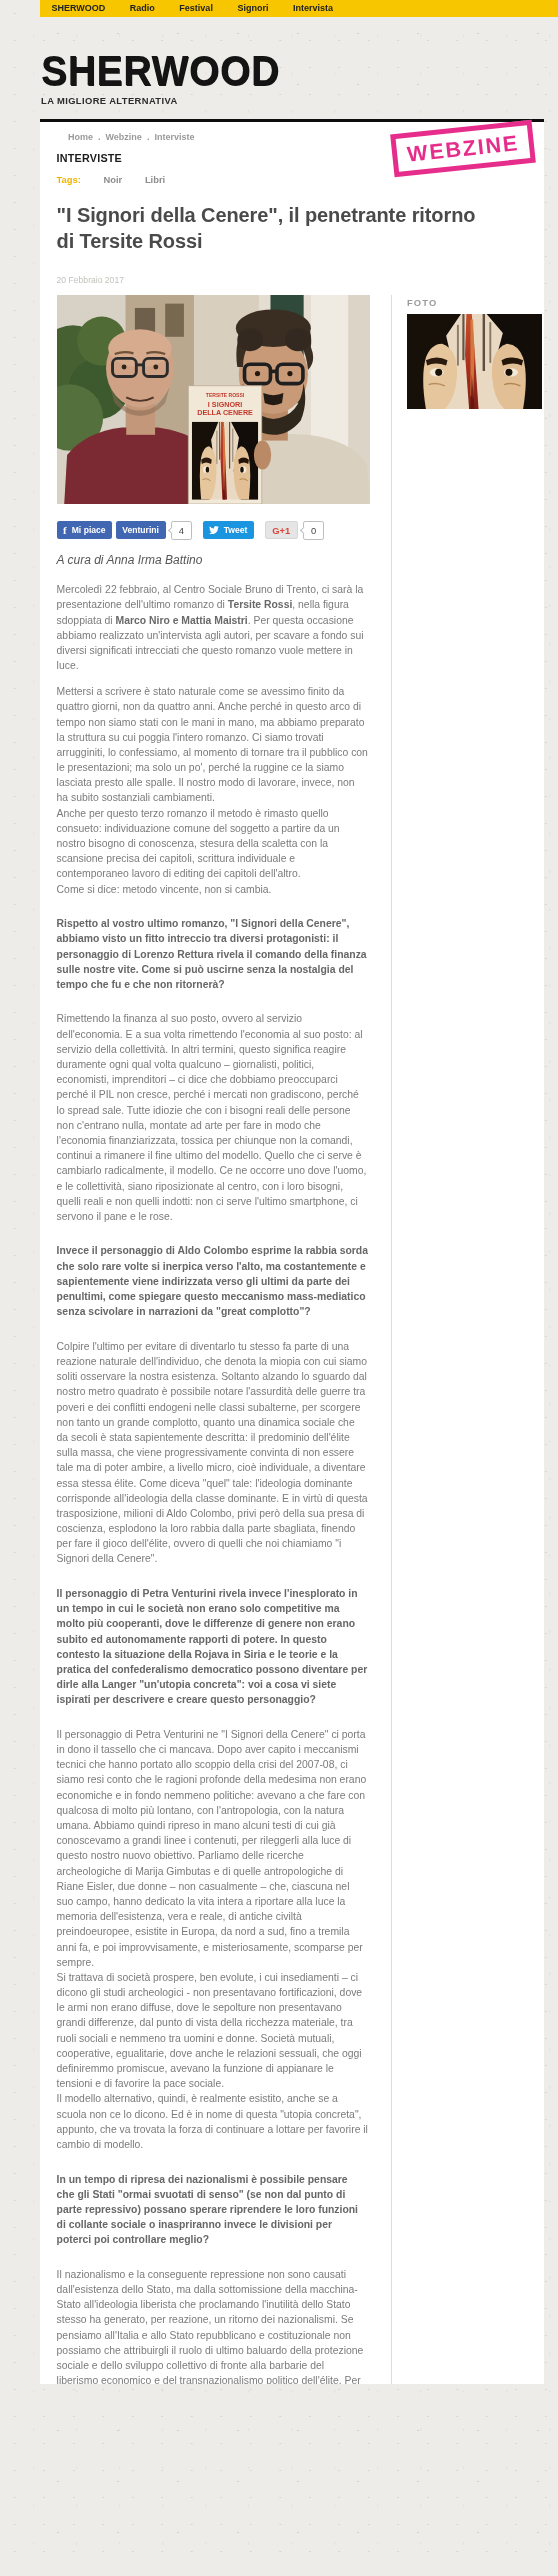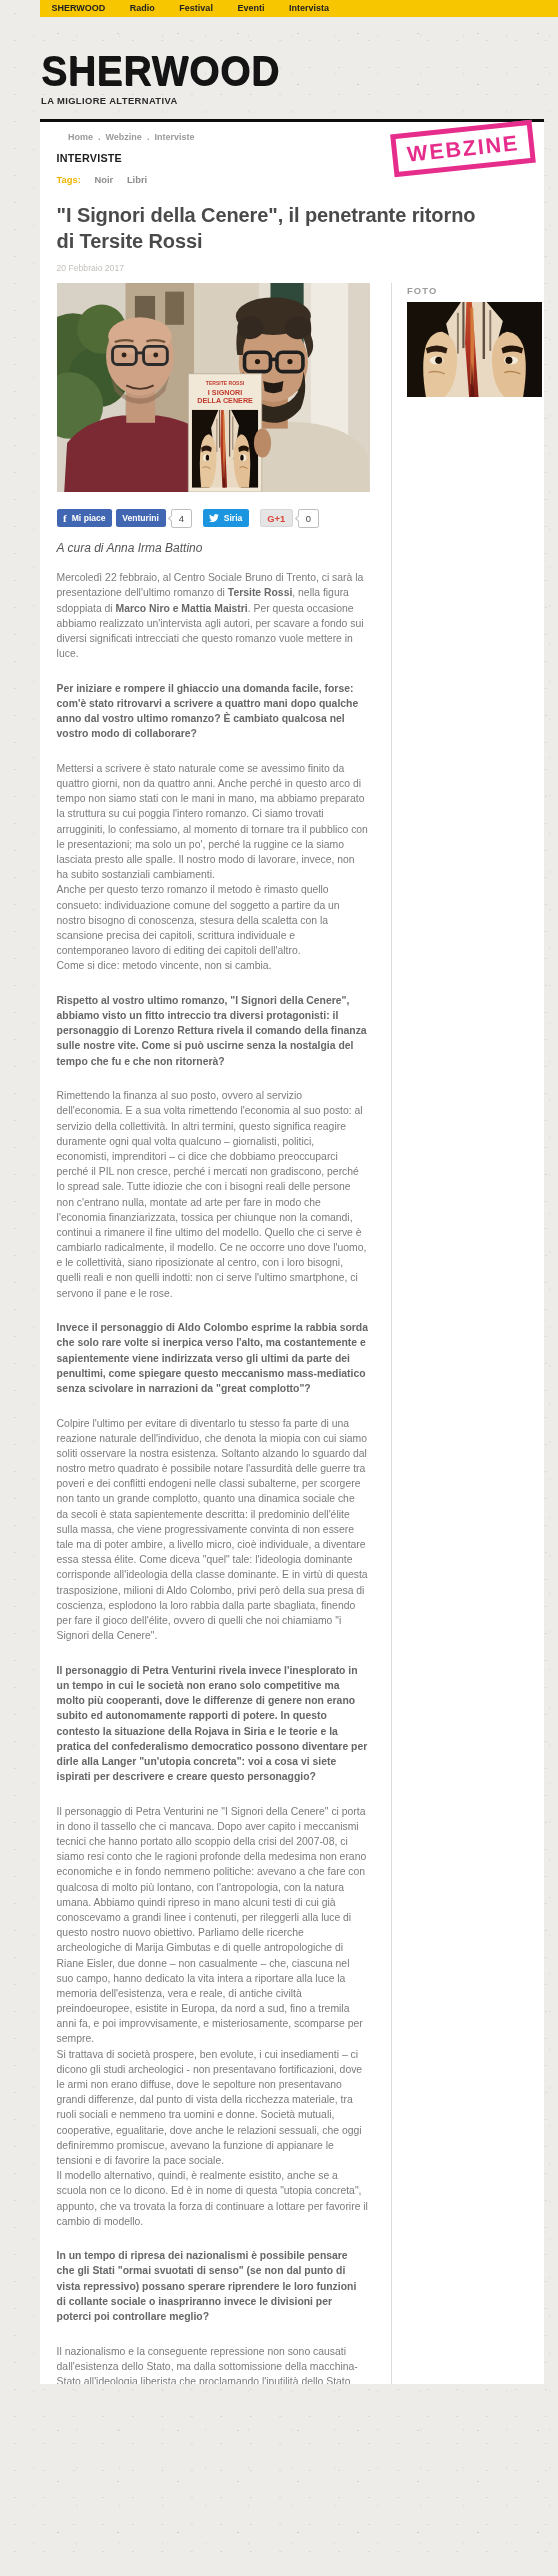--- a/index.html
+++ b/index.html
@@ -38,26 +38,26 @@
     border:5px solid #e62d8c;color:#e62d8c;font-weight:800;font-size:21.6px;
     letter-spacing:1.8px;padding:3.6px 10px;background:rgba(255,255,255,.55);
     font-family:"Liberation Sans",sans-serif}
 
   .crumbs{padding-left:28px;font-size:9px;color:#9a9a9a;font-weight:700}
   .crumbs .crumb{cursor:pointer}
   .crumb-sep{margin:0 5px;color:#9a9a9a}
   .section-label{padding-left:16.6px;margin-top:10.8px;font-size:10.8px;font-weight:800;color:#1b1b1b;letter-spacing:0.2px}
   .tags{padding-left:16.6px;margin-top:10px;font-size:9.4px;font-weight:700}
   .tags-label{color:#f0b400}
-  .tag{color:#8d8d8d;margin-left:11px;cursor:pointer}
+  .tag{color:#8d8d8d;margin-left:20px;cursor:pointer}
 
   .title{padding-left:16.6px;margin-top:18px;width:436px;font-size:20px;font-weight:700;
     color:#4a4a4a;line-height:1.27;letter-spacing:-0.1px}
   .subtitle{padding-left:16.6px;margin-top:7.2px;font-size:12px;color:#4f4f4f}
-  .date{padding-left:16.6px;margin-top:9px;font-size:8.6px;color:#c4c1bb}
+  .date{padding-left:16.6px;margin-top:21px;font-size:8.6px;color:#c4c1bb}
 
   
   .columns{display:flex;margin-top:9.4px;align-items:stretch}
   .main-col{width:352px;box-sizing:border-box;padding:0 23px 43px 16.6px;border-right:0.7px solid #dcdcdc}
   .side-col{flex:1;box-sizing:border-box;padding:2.2px 0 0 15px}
 
   .photo{width:313px;height:209px;display:block;background:#cfc6b8}
 
   
   .social{margin-top:17.3px;display:flex;align-items:center}
@@ -119,21 +119,21 @@
     </symbol>
   </defs>
 </svg>
 
 <div class="page">
 
   <div class="topbar">
     <span class="navitem brand">SHERWOOD</span>
     <span class="navitem">Radio</span>
     <span class="navitem">Festival</span>
-    <span class="navitem">Eventi</span>
+    <span class="navitem">Signori</span>
     <span class="navitem">Intervista</span>
   </div>
 
   <div class="masthead">
     <div class="logo">SHERWOOD</div>
     <div class="tagline">LA MIGLIORE ALTERNATIVA</div>
   </div>
 
   <div class="rule"></div>
 
@@ -228,45 +228,44 @@
             <span>Mi piace</span>
           </button>
           <button class="sbtn fb">
             <span>Venturini</span>
           </button>
           <span class="count">4</span>
           <button class="sbtn tweet">
             <svg width="10" height="8.6" viewBox="0 0 14 12">
                 <path fill="#fff" d="M13.8 1.4c-.5.2-1 .4-1.6.5A2.8 2.8 0 0 0 13.4.3c-.5.3-1.1.6-1.8.7A2.8 2.8 0 0 0 6.8 3c0 .2 0 .4.1.6A7.9 7.9 0 0 1 1.1.7a2.8 2.8 0 0 0 .9 3.7c-.5 0-.9-.1-1.3-.3v.1c0 1.3 1 2.5 2.2 2.7a2.8 2.8 0 0 1-1.2.1 2.8 2.8 0 0 0 2.6 1.9A5.6 5.6 0 0 1 .2 10a7.9 7.9 0 0 0 4.3 1.3c5.1 0 7.9-4.3 7.9-7.9v-.4c.6-.4 1-.9 1.4-1.5z"></path>
               </svg>
-            <span>Siria</span>
+            <span>Tweet</span>
           </button>
           <button class="sbtn gplus">
             <span>G+1</span>
           </button>
           <span class="count">0</span>
         </div>
 
         <div class="byline">A cura di Anna Irma Battino</div>
 
         <div class="article-text">
             <p>Mercoledì 22 febbraio, al Centro Sociale Bruno di Trento, ci sarà la presentazione dell'ultimo romanzo di <b>Tersite Rossi</b>, nella figura sdoppiata di <b>Marco Niro e Mattia Maistri</b>. Per questa occasione abbiamo realizzato un'intervista agli autori, per scavare a fondo sui diversi significati intrecciati che questo romanzo vuole mettere in luce.</p>
-            <p class="question">Per iniziare e rompere il ghiaccio una domanda facile, forse: com'è stato ritrovarvi a scrivere a quattro mani dopo qualche anno dal vostro ultimo romanzo? È cambiato qualcosa nel vostro modo di collaborare?</p>
             <p>Mettersi a scrivere è stato naturale come se avessimo finito da quattro giorni, non da quattro anni. Anche perché in questo arco di tempo non siamo stati con le mani in mano, ma abbiamo preparato la struttura su cui poggia l'intero romanzo. Ci siamo trovati arrugginiti, lo confessiamo, al momento di tornare tra il pubblico con le presentazioni; ma solo un po', perché la ruggine ce la siamo lasciata presto alle spalle. Il nostro modo di lavorare, invece, non ha subito sostanziali cambiamenti.
 Anche per questo terzo romanzo il metodo è rimasto quello consueto: individuazione comune del soggetto a partire da un nostro bisogno di conoscenza, stesura della scaletta con la scansione precisa dei capitoli, scrittura individuale e contemporaneo lavoro di editing dei capitoli dell'altro.
 Come si dice: metodo vincente, non si cambia.</p>
             <p class="question">Rispetto al vostro ultimo romanzo, "I Signori della Cenere", abbiamo visto un fitto intreccio tra diversi protagonisti: il personaggio di Lorenzo Rettura rivela il comando della finanza sulle nostre vite. Come si può uscirne senza la nostalgia del tempo che fu e che non ritornerà?</p>
             <p>Rimettendo la finanza al suo posto, ovvero al servizio dell'economia. E a sua volta rimettendo l'economia al suo posto: al servizio della collettività. In altri termini, questo significa reagire duramente ogni qual volta qualcuno – giornalisti, politici, economisti, imprenditori – ci dice che dobbiamo preoccuparci perché il PIL non cresce, perché i mercati non gradiscono, perché lo spread sale. Tutte idiozie che con i bisogni reali delle persone non c'entrano nulla, montate ad arte per fare in modo che l'economia finanziarizzata, tossica per chiunque non la comandi, continui a rimanere il fine ultimo del modello. Quello che ci serve è cambiarlo radicalmente, il modello. Ce ne occorre uno dove l'uomo, e le collettività, siano riposizionate al centro, con i loro bisogni, quelli reali e non quelli indotti: non ci serve l'ultimo smartphone, ci servono il pane e le rose.</p>
             <p class="question">Invece il personaggio di Aldo Colombo esprime la rabbia sorda che solo rare volte si inerpica verso l'alto, ma costantemente e sapientemente viene indirizzata verso gli ultimi da parte dei penultimi, come spiegare questo meccanismo mass-mediatico senza scivolare in narrazioni da "great complotto"?</p>
             <p>Colpire l'ultimo per evitare di diventarlo tu stesso fa parte di una reazione naturale dell'individuo, che denota la miopia con cui siamo soliti osservare la nostra esistenza. Soltanto alzando lo sguardo dal nostro metro quadrato è possibile notare l'assurdità delle guerre tra poveri e dei conflitti endogeni nelle classi subalterne, per scorgere non tanto un grande complotto, quanto una dinamica sociale che da secoli è stata sapientemente descritta: il predominio dell'élite sulla massa, che viene progressivamente convinta di non essere tale ma di poter ambire, a livello micro, cioè individuale, a diventare essa stessa élite. Come diceva "quel" tale: l'ideologia dominante corrisponde all'ideologia della classe dominante. E in virtù di questa trasposizione, milioni di Aldo Colombo, privi però della sua presa di coscienza, esplodono la loro rabbia dalla parte sbagliata, finendo per fare il gioco dell'élite, ovvero di quelli che noi chiamiamo "i Signori della Cenere".</p>
             <p class="question">Il personaggio di Petra Venturini rivela invece l'inesplorato in un tempo in cui le società non erano solo competitive ma molto più cooperanti, dove le differenze di genere non erano subito ed autonomamente rapporti di potere. In questo contesto la situazione della Rojava in Siria e le teorie e la pratica  del confederalismo democratico possono diventare per dirle alla Langer "un'utopia concreta": voi a cosa vi siete ispirati per descrivere e creare questo personaggio?</p>
             <p>Il personaggio di Petra Venturini ne "I Signori della Cenere" ci porta in dono il tassello che ci mancava. Dopo aver capito i meccanismi tecnici che hanno portato allo scoppio della crisi del 2007-08, ci siamo resi conto che le ragioni profonde della medesima non erano economiche e in fondo nemmeno politiche: avevano a che fare con qualcosa di molto più lontano, con l'antropologia, con la natura umana. Abbiamo quindi ripreso in mano alcuni testi di cui già conoscevamo a grandi linee i contenuti, per rileggerli alla luce di questo nostro nuovo obiettivo. Parliamo delle ricerche archeologiche di Marija Gimbutas e di quelle antropologiche di Riane Eisler, due donne – non casualmente – che, ciascuna nel suo campo, hanno dedicato la vita intera a riportare alla luce la memoria dell'esistenza, vera e reale, di antiche civiltà preindoeuropee, esistite in Europa, da nord a sud, fino a tremila anni fa, e poi improvvisamente, e misteriosamente, scomparse per sempre.
 Si trattava di società prospere, ben evolute, i cui insediamenti – ci dicono gli studi archeologici - non presentavano fortificazioni, dove le armi non erano diffuse, dove le sepolture non presentavano grandi differenze, dal punto di vista della ricchezza materiale, tra ruoli sociali e nemmeno tra uomini e donne. Società mutuali, cooperative, egualitarie, dove anche le relazioni sessuali, che oggi definiremmo promiscue, avevano la funzione di appianare le tensioni e di favorire la pace sociale.
 Il modello alternativo, quindi, è realmente esistito, anche se a scuola non ce lo dicono. Ed è in nome di questa "utopia concreta", appunto, che va trovata la forza di continuare a lottare per favorire il cambio di modello.</p>
-            <p class="question">In un tempo di ripresa dei nazionalismi è possibile pensare che gli Stati "ormai svuotati di senso" (se non dal punto di vista repressivo) possano sperare riprendere le loro funzioni di collante sociale o inaspriranno invece le divisioni per poterci poi controllare meglio?</p>
+            <p class="question">In un tempo di ripresa dei nazionalismi è possibile pensare che gli Stati "ormai svuotati di senso" (se non dal punto di parte repressivo) possano sperare riprendere le loro funzioni di collante sociale o inaspriranno invece le divisioni per poterci poi controllare meglio?</p>
             <p>Il nazionalismo e la conseguente repressione non sono causati dall'esistenza dello Stato, ma dalla sottomissione della macchina-Stato all'ideologia liberista che proclamando l'inutilità dello Stato stesso ha generato, per reazione, un ritorno dei nazionalismi. Se pensiamo all'Italia e allo Stato repubblicano e costituzionale non possiamo che attribuirgli il ruolo di ultimo baluardo della protezione sociale e dello sviluppo collettivo di fronte alla barbarie del liberismo economico e del transnazionalismo politico dell'élite. Per questo, come si sente spesso a sinistra, confidare nella fine dello Stato per dare realizzazione alla libertà dei popoli è miope e pericoloso, perché sottrae ai popoli stessi lo strumento per il governo del bene pubblico. E' quello che è avvenuto in Europa, dove siamo finiti tra Scilla e Cariddi: da un lato l'esaltazione della dissoluzione statale anarco-capitalista che ci ha lasciato in mano ai tecnocrati e dall'altro i rigurgiti nazional-fascisti che pretendono di riportare le lancette della storia a prima della seconda guerra mondiale. In mezzo: una pallida democrazia sociale che muore assieme allo Stato costituzionale.</p>
           </div>
       </div>
 
       <div class="side-col">
         <div class="foto-label">FOTO</div>
         <svg class="thumb" viewBox="0 0 100 70" preserveAspectRatio="none">
           <use href="#coverart" width="100" height="70"></use>
         </svg>
       </div>

